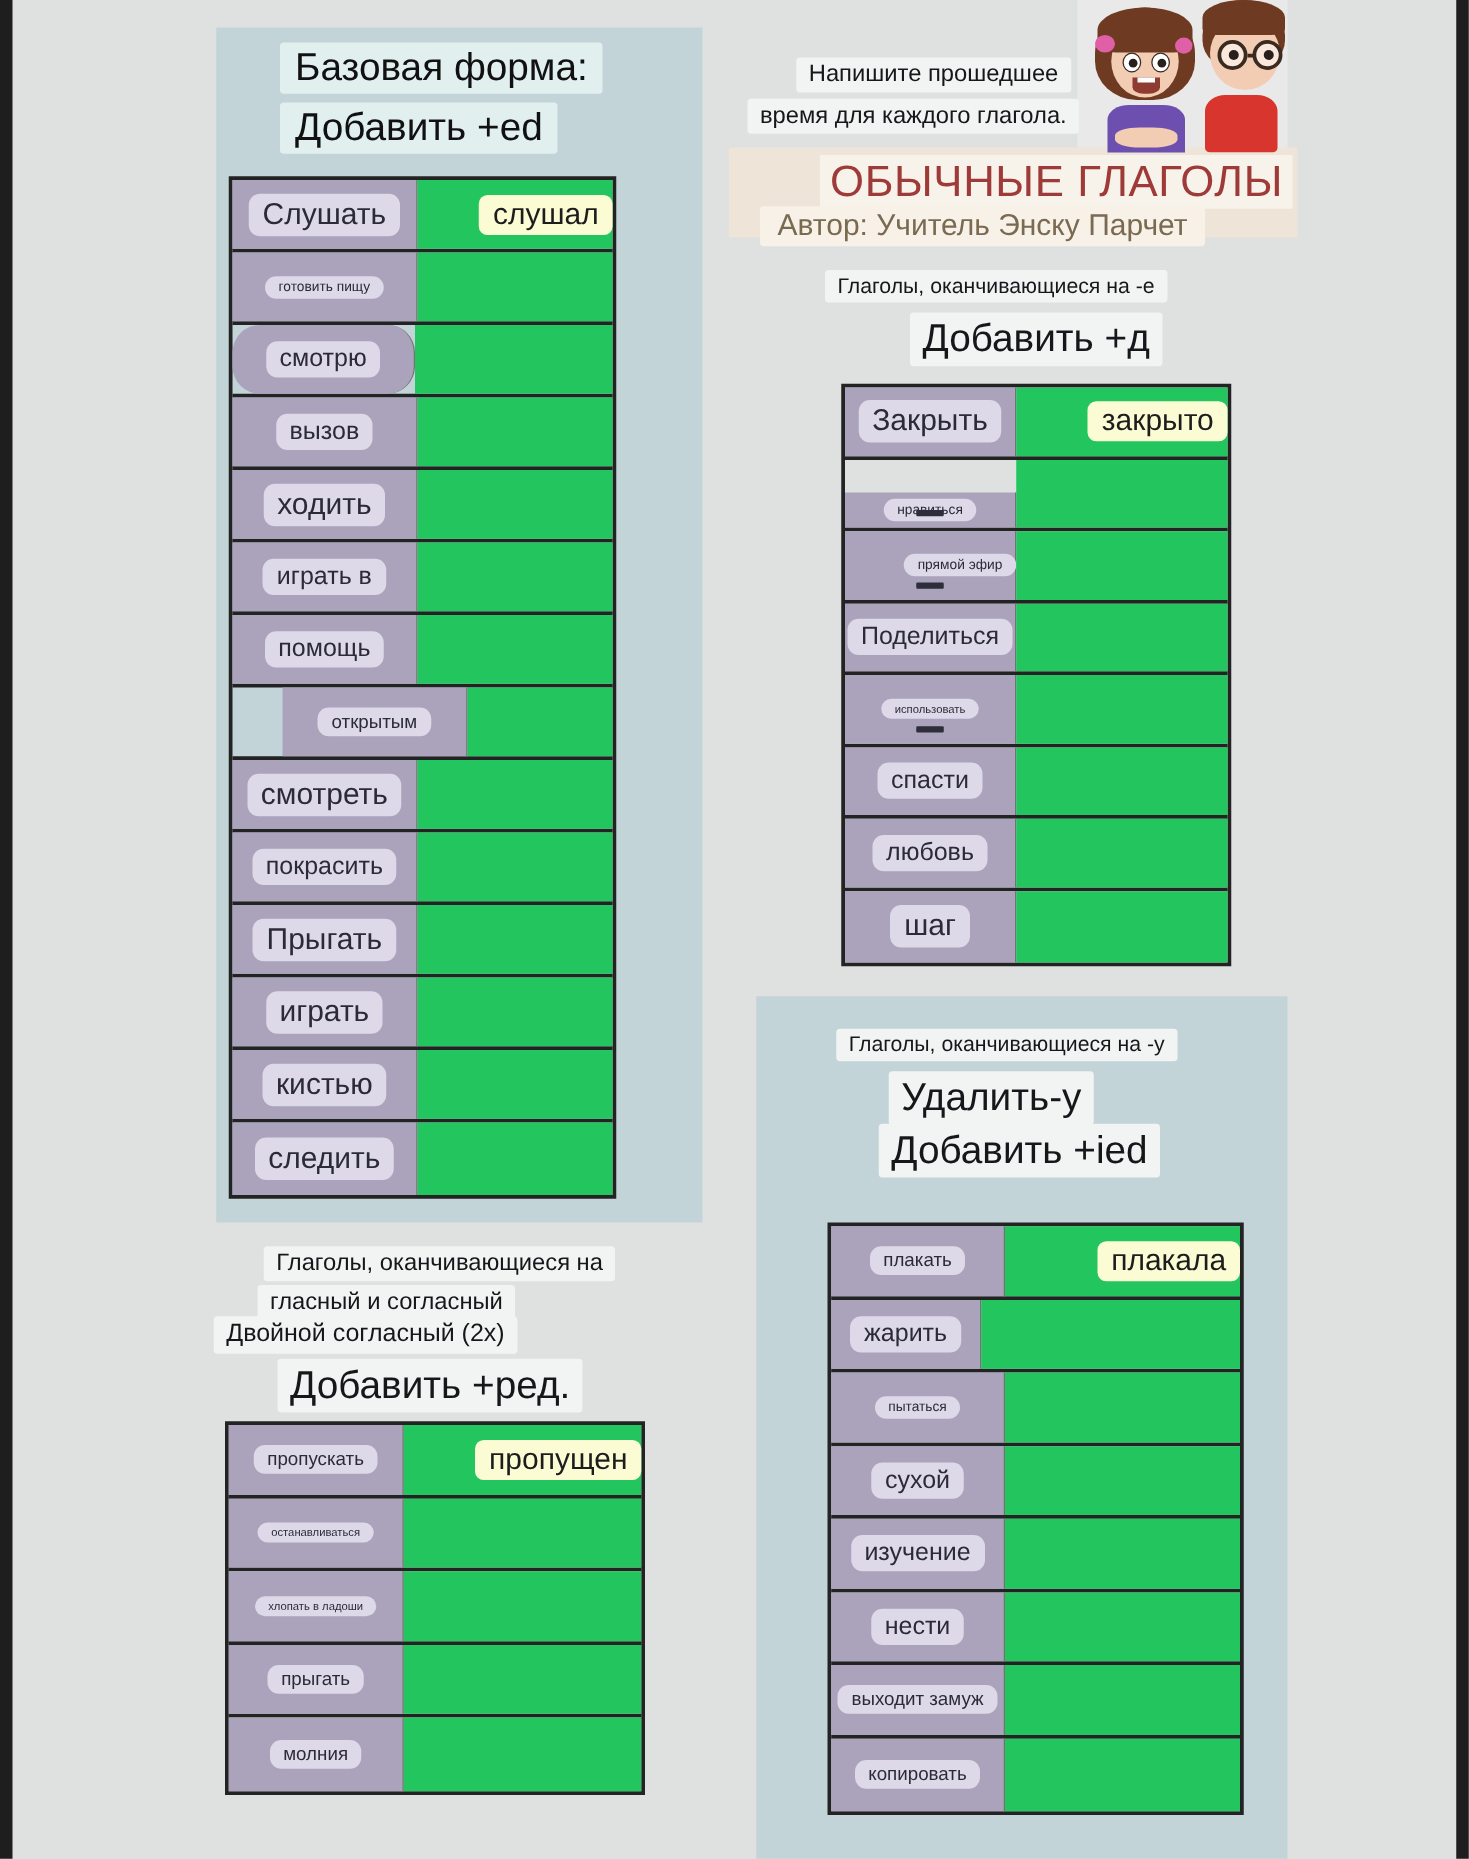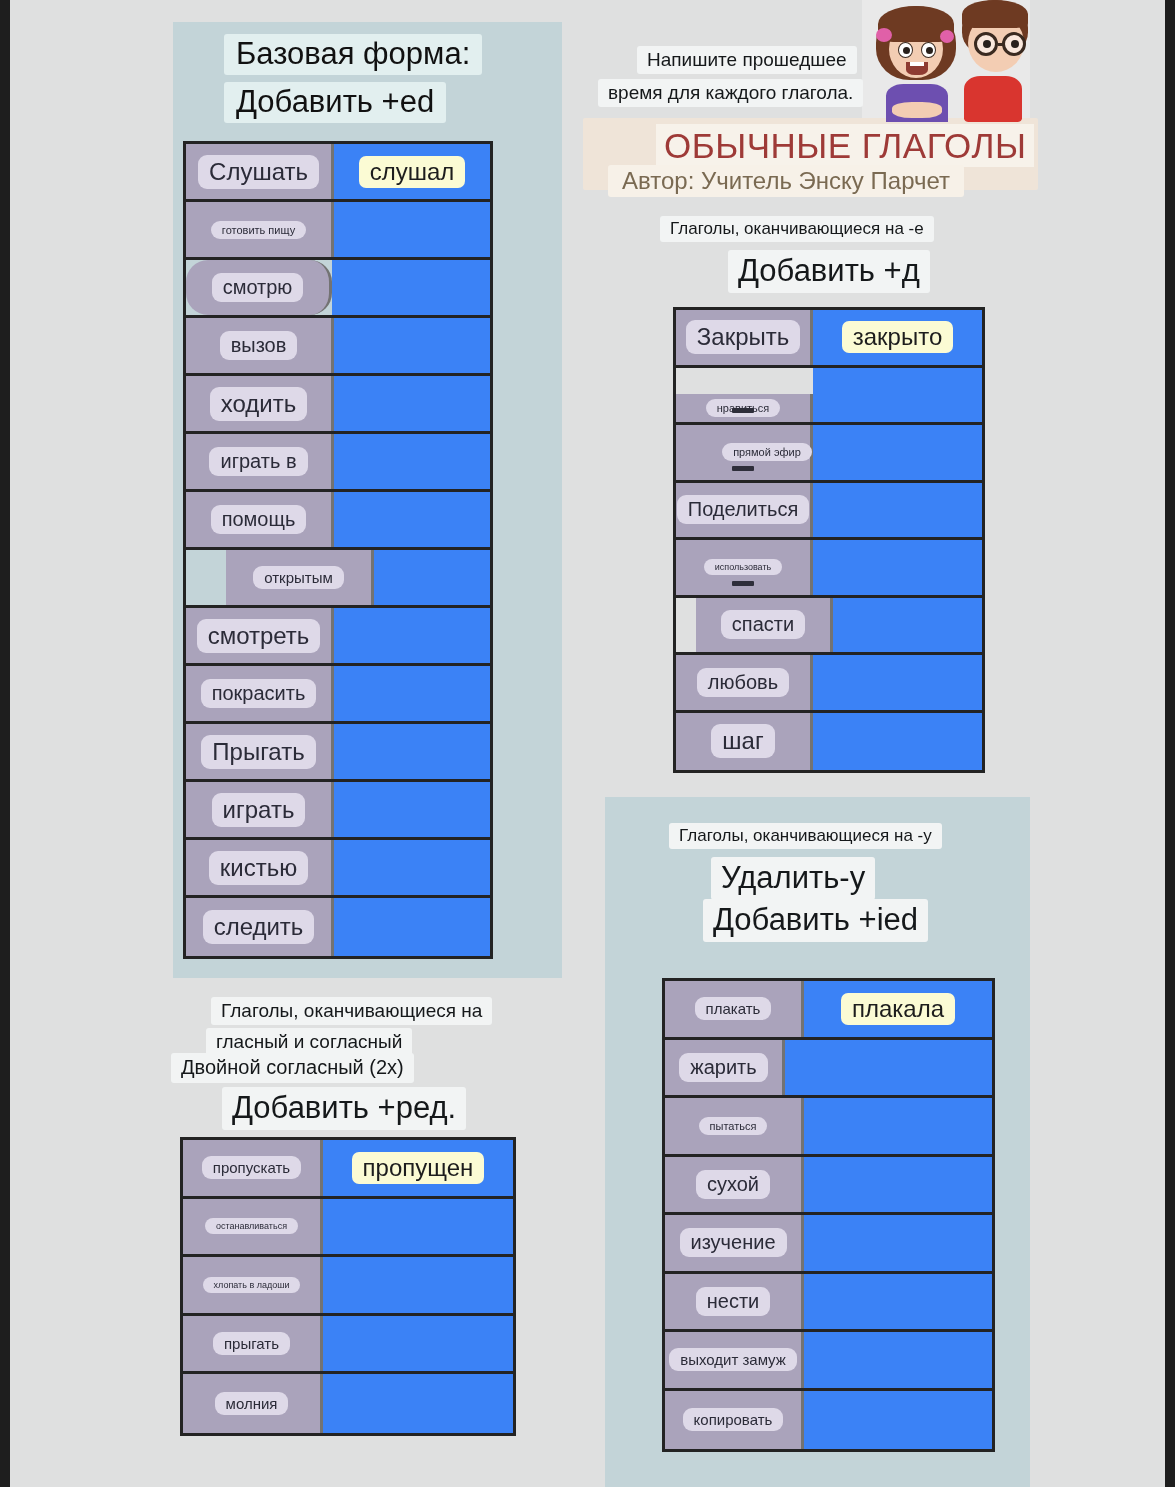--- a/index.html
+++ b/index.html
@@ -68,26 +68,26 @@
     position: absolute; background: #efe4d8; border-radius: 2px;
   }
 
   
   .vtable { position: absolute; border: 3px solid #232323; }
   .vrow   { display: flex; border-bottom: 3px solid #232323; }
   .vrow:last-child { border-bottom: none; }
   .cell-base {
     background: #aaa3bb;
     display: flex; align-items: center; justify-content: center;
-    border-right: 3px solid #737373;
+    border-right: 1px solid #737373;
     position: relative;
   }
   .cell-answer {
-    background: #3b82f6;
-    display: flex; align-items: center; justify-content: center;
+    background: #22c55e;
+    display: flex; align-items: center; justify-content: flex-end;
     position: relative;
   }
   .pill {
     background: #ded9e8;
     color: #2b2b38;
     border-radius: 9px;
     padding: 3px 11px;
     white-space: nowrap;
     display: inline-block;
   }
@@ -281,21 +281,21 @@
       </div>
       <div class="cell-answer" style="flex: 1 1 0%;"></div>
     </div>
     <div class="vrow" style="height: 57.5px;">
       <div class="cell-base" style="width: 137px;">
         <span class="pill sz-xxs">использовать</span>
         <span class="underline-mark"></span>
       </div>
       <div class="cell-answer" style="flex: 1 1 0%;"></div>
     </div>
-    <div class="vrow" style="height: 57.5px; padding-left: 20px;">
+    <div class="vrow" style="height: 57.5px;">
       <div class="cell-base" style="width: 137px;">
         <span class="pill sz-m">спасти</span>
       </div>
       <div class="cell-answer" style="flex: 1 1 0%;"></div>
     </div>
     <div class="vrow" style="height: 57.5px;">
       <div class="cell-base" style="width: 137px;">
         <span class="pill sz-m">любовь</span>
       </div>
       <div class="cell-answer" style="flex: 1 1 0%;"></div>

